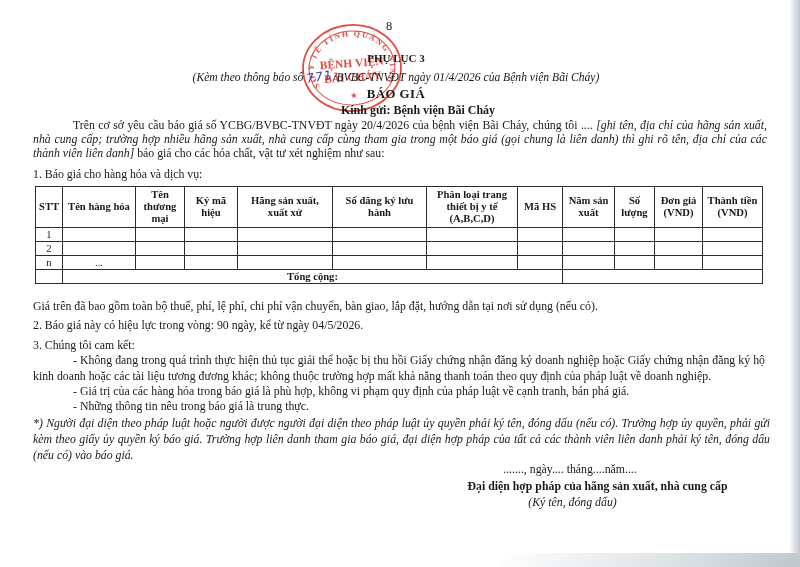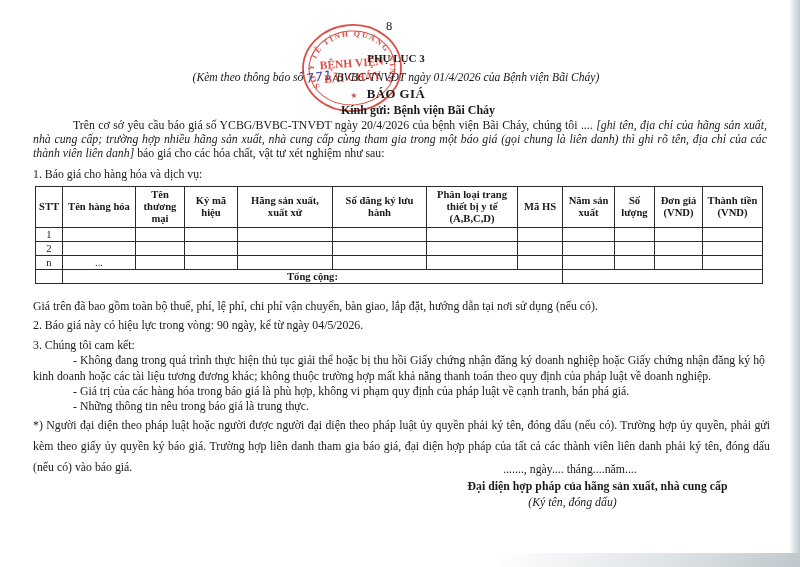--- a/index.html
+++ b/index.html
@@ -51,21 +51,21 @@
   td.total-label { font-weight: bold; height: 15px; }
   .price-note { left: 33px; top: 299px; text-align: center; }
   .section2 { left: 33px; top: 318px; }
   .section3 { left: 33px; top: 338px; }
   .commit { left: 33px; right: 35px; text-align: justify; text-indent: 40px; margin: 0; line-height: 15.5px; }
   .commit1 { top: 353px; }
   .commit2 { top: 384px; }
   .commit3 { top: 399px; }
   .footnote {
     left: 33px; right: 30px; top: 415px; margin: 0;
-    text-align: justify; line-height: 21px;
+    font-style: italic; text-align: justify; line-height: 16px;
   }
   .signature { left: 425px; width: 345px; top: 461px; text-align: center; line-height: 16.5px; }
   .sig-date { margin-right: 55px; }
   .sig-rep { font-weight: bold; }
   .sig-note { font-style: italic; margin-right: 50px; }
 </style>
 </head>
 <body>
 
 <div class="scan">

